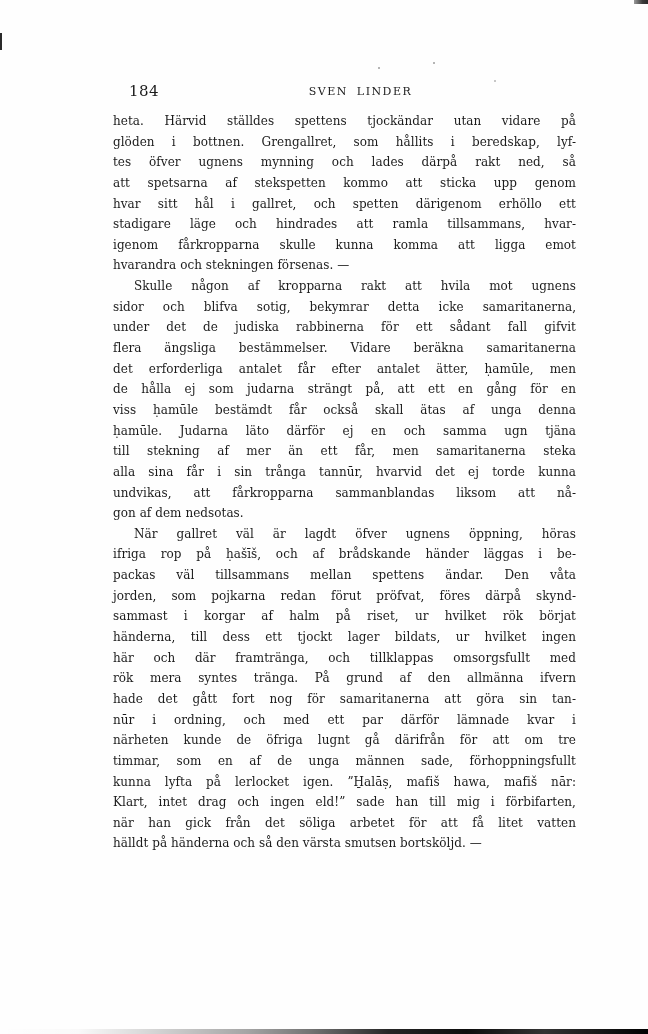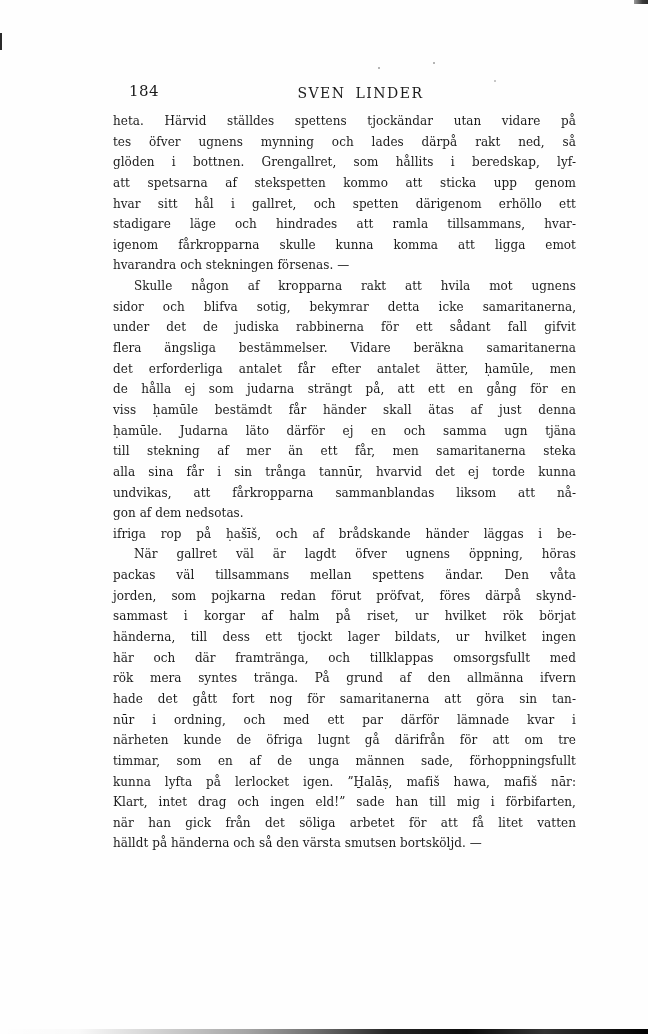--- a/index.html
+++ b/index.html
@@ -31,21 +31,21 @@
     top: 0;
     font-size: 15px;
     letter-spacing: 0.5px;
   }
   .running-head {
     position: absolute;
     left: 0;
     right: 0;
     top: 3px;
     text-align: center;
-    font-size: 14px;
+    font-size: 11px;
     letter-spacing: 1.5px;
     word-spacing: 4px;
   }
   .text-block {
     position: absolute;
     left: 113px;
     top: 111px;
     width: 463px;
   }
   .line {
@@ -107,45 +107,45 @@
 <div class="page">
 
   <div class="header-row">
     <span class="page-number">184</span>
     <span class="running-head">SVEN LINDER</span>
   </div>
 
   <div class="text-block">
       <div>
         <div class="line">heta.  Härvid ställdes spettens tjockändar utan vidare på</div>
+        <div class="line">glöden i bottnen.  Grengallret, som hållits i beredskap, lyf-</div>
         <div class="line">tes öfver ugnens mynning och lades därpå rakt ned, så</div>
-        <div class="line">glöden i bottnen.  Grengallret, som hållits i beredskap, lyf-</div>
         <div class="line">att spetsarna af stekspetten kommo att sticka upp genom</div>
         <div class="line">hvar sitt hål i gallret, och spetten därigenom erhöllo ett</div>
         <div class="line">stadigare läge och hindrades att ramla tillsammans, hvar-</div>
         <div class="line">igenom fårkropparna skulle kunna komma att ligga emot</div>
         <div class="line last">hvarandra och stekningen försenas. —</div>
       </div>
       <div>
         <div class="line indent">Skulle någon af kropparna rakt att hvila mot ugnens</div>
         <div class="line">sidor och blifva sotig, bekymrar detta icke samaritanerna,</div>
         <div class="line">under det de judiska rabbinerna för ett sådant fall gifvit</div>
         <div class="line">flera ängsliga bestämmelser.  Vidare beräkna samaritanerna</div>
         <div class="line">det erforderliga antalet får efter antalet ätter, ḥamūle, men</div>
         <div class="line">de hålla ej som judarna strängt på, att ett en gång för en</div>
-        <div class="line">viss ḥamūle bestämdt får händer skall ätas af just denna</div>
+        <div class="line">viss ḥamūle bestämdt får också skall ätas af unga denna</div>
         <div class="line">ḥamūle.  Judarna läto därför ej en och samma ugn tjäna</div>
         <div class="line">till stekning af mer än ett får, men samaritanerna steka</div>
         <div class="line">alla sina får i sin trånga tannūr, hvarvid det ej torde kunna</div>
         <div class="line">undvikas, att fårkropparna sammanblandas liksom att nå-</div>
         <div class="line last">gon af dem nedsotas.</div>
       </div>
       <div>
+        <div class="line indent">När gallret väl är lagdt öfver ugnens öppning, höras</div>
         <div class="line">ifriga rop på ḥašīš, och af brådskande händer läggas i be-</div>
-        <div class="line indent">När gallret väl är lagdt öfver ugnens öppning, höras</div>
         <div class="line">packas väl tillsammans mellan spettens ändar.  Den våta</div>
         <div class="line">jorden, som pojkarna redan förut pröfvat, föres därpå skynd-</div>
         <div class="line">sammast i korgar af halm på riset, ur hvilket rök börjat</div>
         <div class="line">händerna, till dess ett tjockt lager bildats, ur hvilket ingen</div>
         <div class="line">här och där framtränga, och tillklappas omsorgsfullt med</div>
         <div class="line">rök mera syntes tränga.  På grund af den allmänna ifvern</div>
         <div class="line">hade det gått fort nog för samaritanerna att göra sin tan-</div>
         <div class="line">nūr i ordning, och med ett par därför lämnade kvar i</div>
         <div class="line">närheten kunde de öfriga lugnt gå därifrån för att om tre</div>
         <div class="line">timmar, som en af de unga männen sade, förhoppningsfullt</div>

